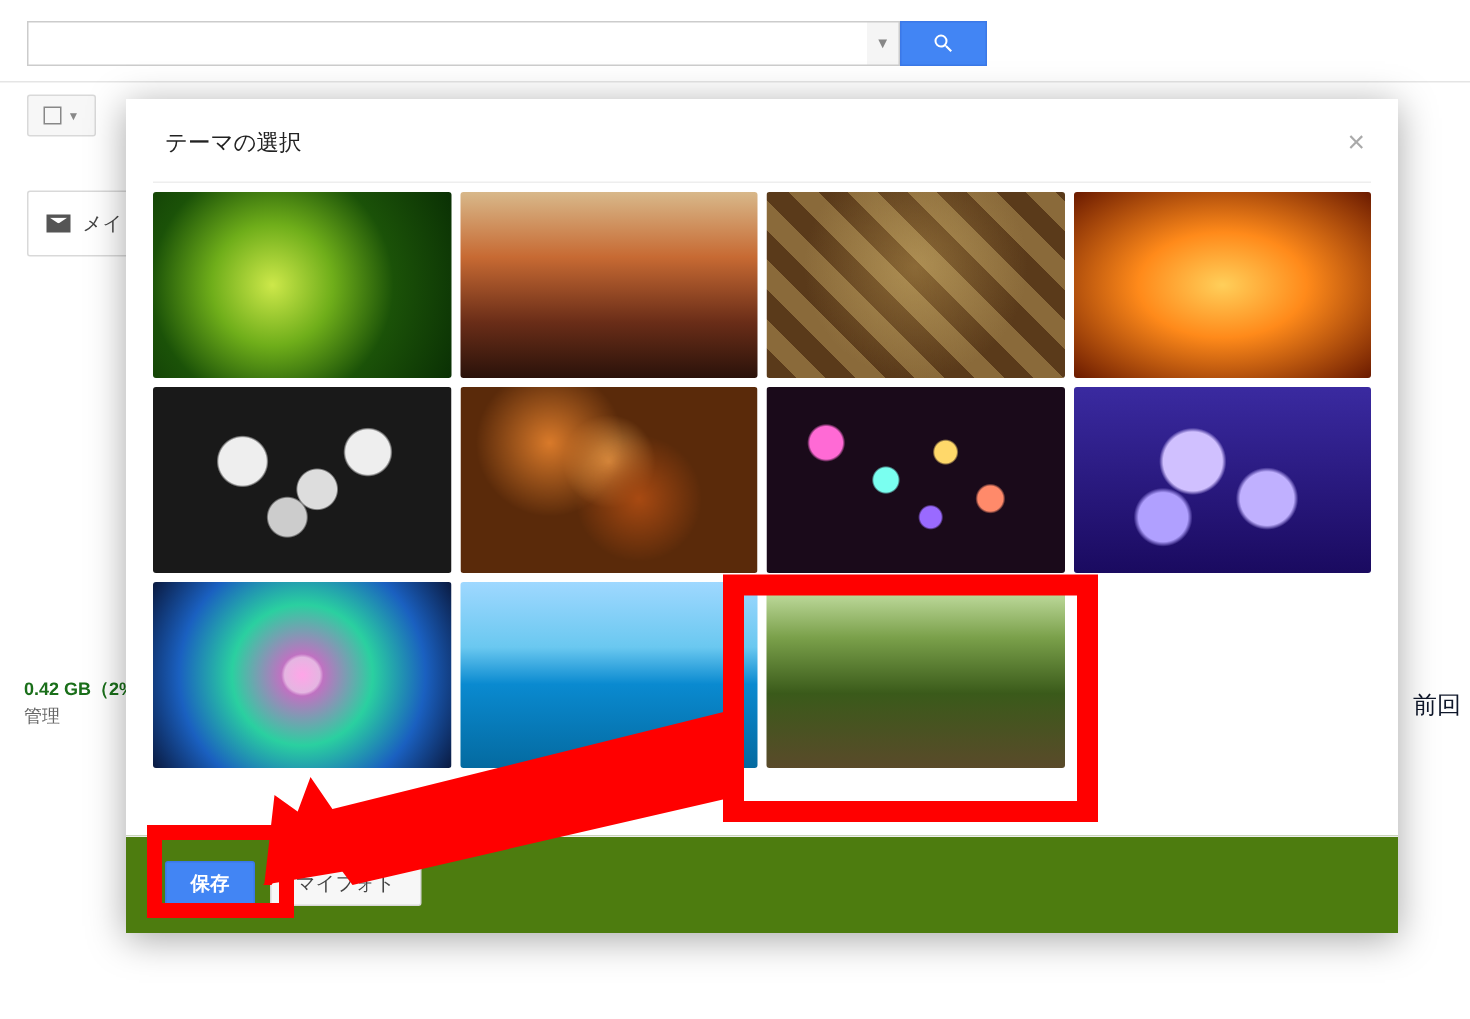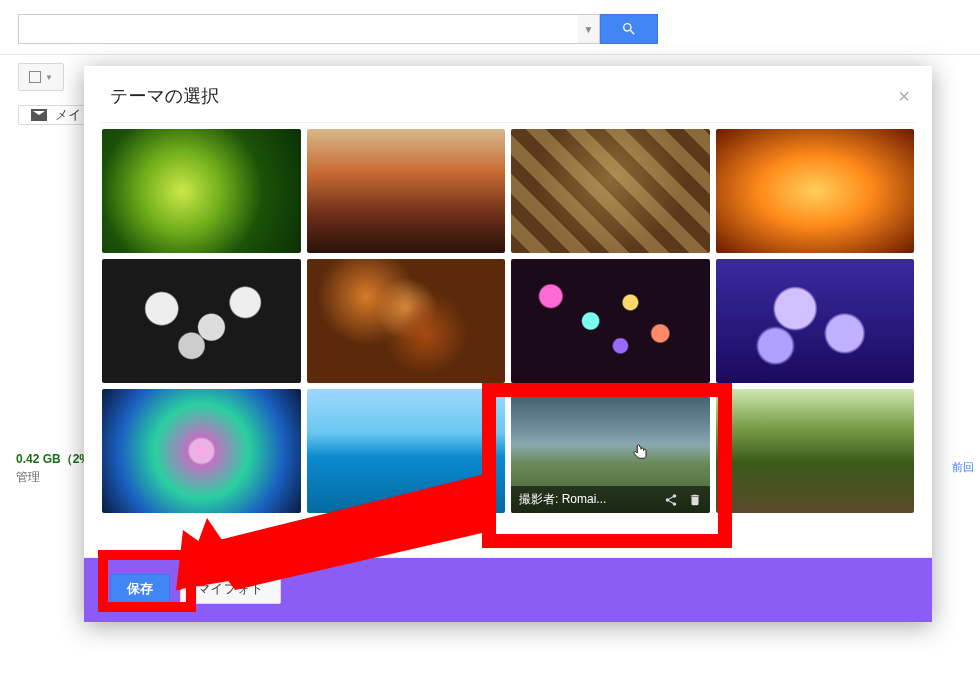--- a/index.html
+++ b/index.html
@@ -79,62 +79,63 @@
   
   .navrow {
     padding: 6px 18px 14px 18px;
     display: flex;
     align-items: center;
     gap: 10px;
   }
   .nav-item {
     border: 1px solid #d9d9d9;
     border-radius: 2px;
-    padding: 0 12px;
+    padding: 12px 12px;
     display: flex; align-items:center; gap:8px;
     color:#444;
     background:#fff;
+    margin-top:22px;
   }
   .tray-icon { width:16px; height:12px; background:#555; position:relative; }
   .tray-icon::after { content:""; position:absolute; left:2px; right:2px; top:2px; height:4px; background:#fff; clip-path: polygon(0 0,100% 0,50% 100%);}
   
   
   .storage {
     position: absolute;
     left: 16px;
     top: 450px;
     font-size: 12px;
     color: #666;
     line-height: 1.5;
   }
   .storage .amt { color:#1a6f1a; font-weight:bold; }
   .lastlogin {
     position:absolute;
     right: 6px;
     top: 460px;
-    font-size:11px;
-    color:#3b82f6;
+    font-size:16px;
+    color:#0f172a;
   }
 
   
   .modal-shadow {
     position:absolute;
     left:84px; top:66px;
     width: 848px;
     height: 556px;
     background:#fff;
     box-shadow: 0 4px 24px rgba(0,0,0,0.35);
   }
   .modal-head {
     padding: 18px 22px 14px 26px;
     display:flex;
     justify-content: space-between;
     align-items:center;
   }
-  .modal-title { font-size:18px; color:#222; }
+  .modal-title { font-size:15px; color:#222; }
   .close-x { color:#aaa; font-size:20px; cursor:pointer; }
 
   .thumbs-area {
     position: relative;
     margin: 0 18px;
     border-top:1px solid #eee;
     padding-top: 4px;
     height: 400px;
     overflow: hidden;
   }
@@ -187,21 +188,21 @@
   .bg-forest      { background: linear-gradient(180deg,#cfe8b0 0%, #7aa04a 30%, #3a5a1a 60%, #5a4a2a 100%); }
 
   .modal-foot {
     position:absolute;
     left:0; right:0; bottom:0;
     padding: 16px 22px 18px 26px;
     display:flex;
     align-items:center;
     justify-content:space-between;
     border-top:1px solid #eee;
-    background:#8b5cf6;
+    background:#4d7c0f;
   }
   .foot-left { display:flex; gap:10px; align-items:center; }
   .btn {
     height:30px;
     padding:0 16px;
     border-radius:2px;
     font-size:13px;
     display:flex; align-items:center; justify-content:center;
     cursor:pointer;
   }
@@ -292,36 +293,20 @@
       <div class="thumb bg-chess"></div>
       <div class="thumb bg-slot"></div>
 
       <div class="thumb bg-pipes"></div>
       <div class="thumb bg-leaves"></div>
       <div class="thumb bg-bokeh"></div>
       <div class="thumb bg-jelly"></div>
 
       <div class="thumb bg-bubble"></div>
       <div class="thumb bg-sea"></div>
-      <div class="thumb bg-storm">
-        <div class="caption">
-          <span>撮影者: Romai...</span>
-          <span class="cap-icons">
-            <svg viewBox="0 0 24 24">
-                <path d="M18 16.08c-.76 0-1.44.3-1.96.77L8.91 12.7c.05-.23.09-.46.09-.7s-.04-.47-.09-.7l7.05-4.11c.54.5 1.25.81 2.04.81 1.66 0 3-1.34 3-3s-1.34-3-3-3-3 1.34-3 3c0 .24.04.47.09.7L8.04 9.81C7.5 9.31 6.79 9 6 9c-1.66 0-3 1.34-3 3s1.34 3 3 3c.79 0 1.5-.31 2.04-.81l7.12 4.16c-.05.21-.08.43-.08.65 0 1.61 1.31 2.92 2.92 2.92s2.92-1.31 2.92-2.92-1.31-2.92-2.92-2.92z"></path>
-              </svg>
-            <svg viewBox="0 0 24 24">
-                <path d="M6 19c0 1.1.9 2 2 2h8c1.1 0 2-.9 2-2V7H6v12zM19 4h-3.5l-1-1h-5l-1 1H5v2h14V4z"></path>
-              </svg>
-          </span>
-        </div>
-        <svg class="cursor-hand" style="left:120px; top:52px;" viewBox="0 0 24 24">
-          <path fill="#fff" stroke="#000" stroke-width="1" d="M9 2c-.8 0-1.5.7-1.5 1.5V12l-1.2-1.2c-.6-.6-1.6-.6-2.2 0-.6.6-.6 1.6 0 2.2l4.4 4.4c.6.6 1.4.9 2.2.9H15c1.7 0 3-1.3 3-3V9c0-.8-.7-1.5-1.5-1.5S15 8.2 15 9V7.5c0-.8-.7-1.5-1.5-1.5S12 6.7 12 7.5V6c0-.8-.7-1.5-1.5-1.5V3.5C10.5 2.7 9.8 2 9 2z"></path>
-        </svg>
-      </div>
       <div class="thumb bg-forest"></div>
     </div>
 
   </div>
 
   <div class="modal-foot">
     <div class="foot-left">
       <div class="btn btn-primary">
         <span>保存</span>
       </div>

